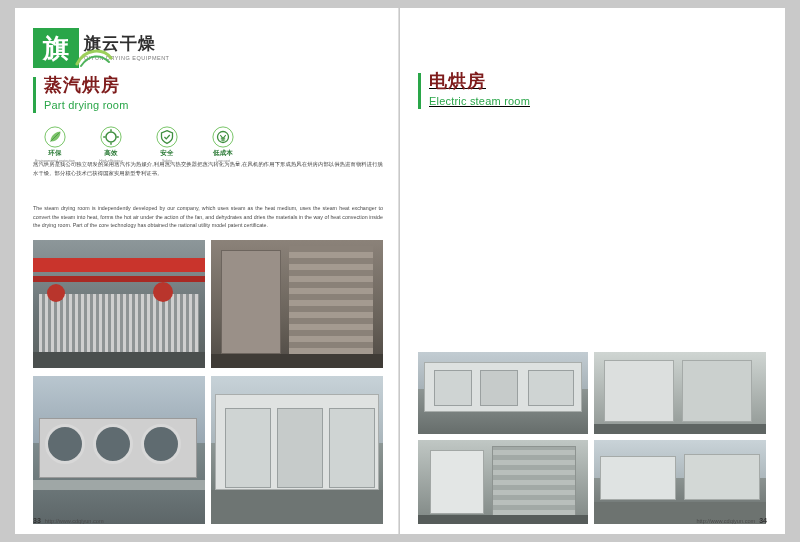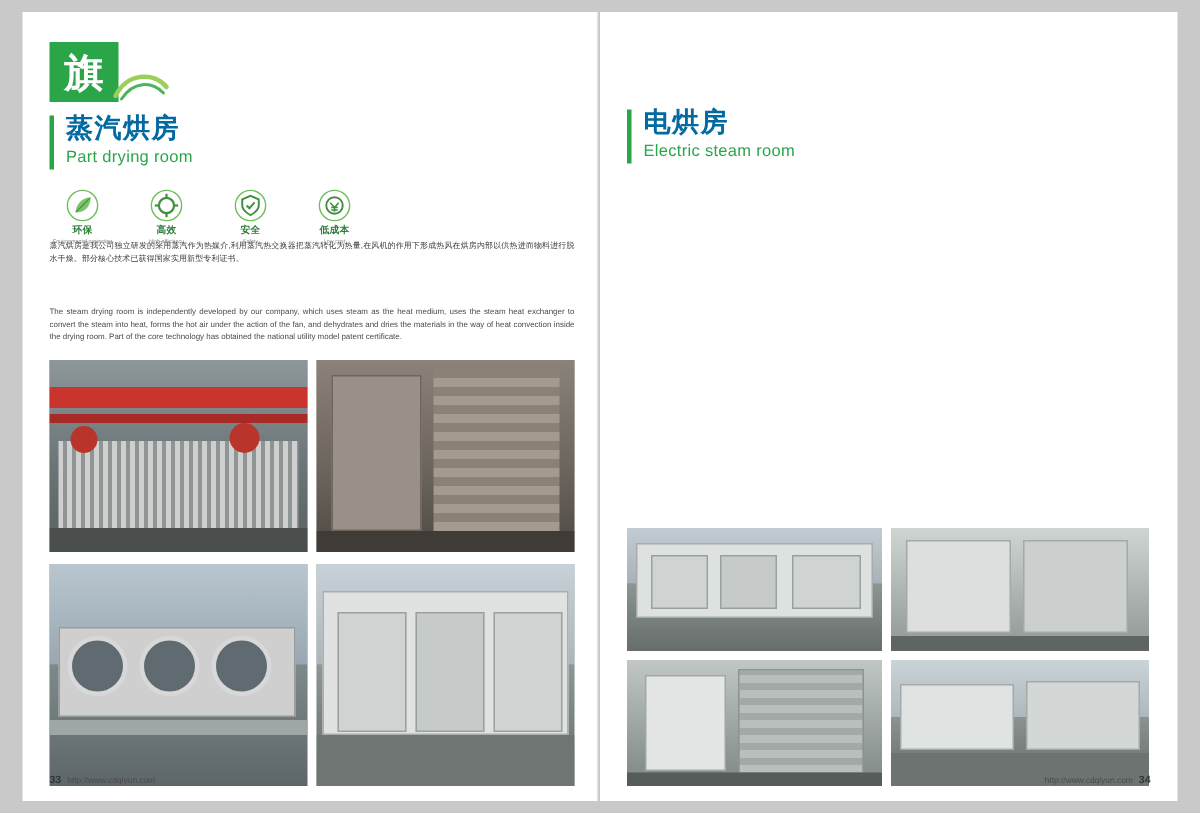--- a/index.html
+++ b/index.html
@@ -80,29 +80,29 @@
     letter-spacing: .4px; white-space: nowrap;
   }
   .badge-en {
     font-size: 3.6px; color: #4a9a5f; letter-spacing: .2px;
     margin-top: 2px; white-space: nowrap;
   }
 
   
   .title-block { position: absolute; left: 18px; }
   .title-left  { top: 66px; }
-  .title-right { top: 62px; left: 18px; }
+  .title-right { top: 62px; left: 18px; text-decoration: underline; }
   .title-bar {
     position: absolute; left: 0; top: 3px;
     width: 3px; height: 36px;
     background: #2aa649;
   }
   .title-cn {
     margin-left: 11px;
-    font-size: 18px; font-weight: bold; color: #0369a1;
+    font-size: 18px; font-weight: bold; color: #7f1d1d;
     letter-spacing: 1px;
     line-height: 1.25;
   }
   .title-en {
     margin-left: 11px;
     font-size: 11px; color: #2aa649;
     margin-top: 2px;
     letter-spacing: .2px;
   }
 
@@ -165,20 +165,24 @@
 </style>
 </head>
 <body>
 
 <div class="spread">
 
   <div class="page page-left">
 
     <div class="logo-wrap">
       <div class="logo-box">旗</div>
+      <div class="logo-text">
+        <div class="logo-cn">旗云干燥</div>
+        <div class="logo-sub">QIYUN DRYING EQUIPMENT</div>
+      </div>
       <svg class="logo-swoosh" viewBox="0 0 38 22">
         <path d="M2 18 C10 2, 28 2, 36 12" stroke="#9ccf5a" stroke-width="3" fill="none" stroke-linecap="round"></path>
         <path d="M6 20 C14 8, 26 8, 34 16" stroke="#4fb35b" stroke-width="2" fill="none" stroke-linecap="round"></path>
       </svg>
     </div>
 
     <div class="title-block title-left">
       <div class="title-bar"></div>
       <div class="title-cn">蒸汽烘房</div>
       <div class="title-en">Part drying room</div>

